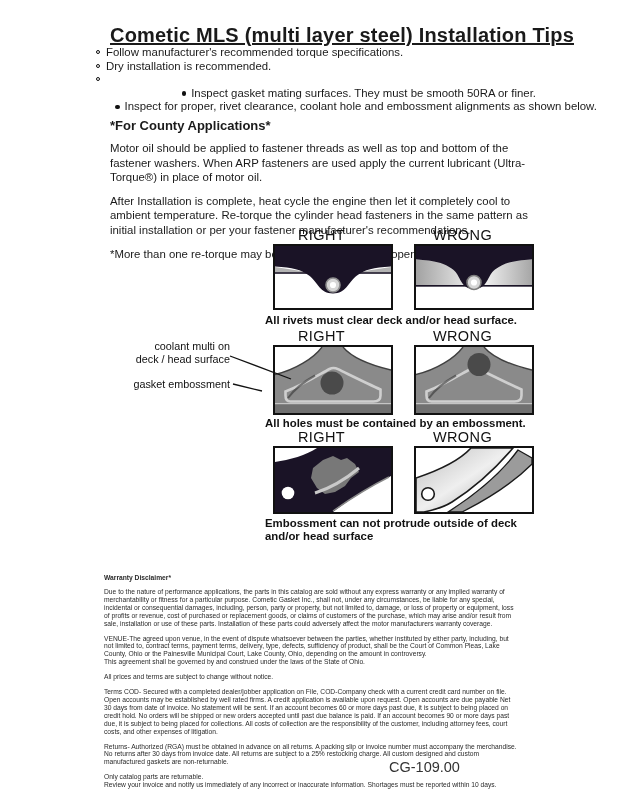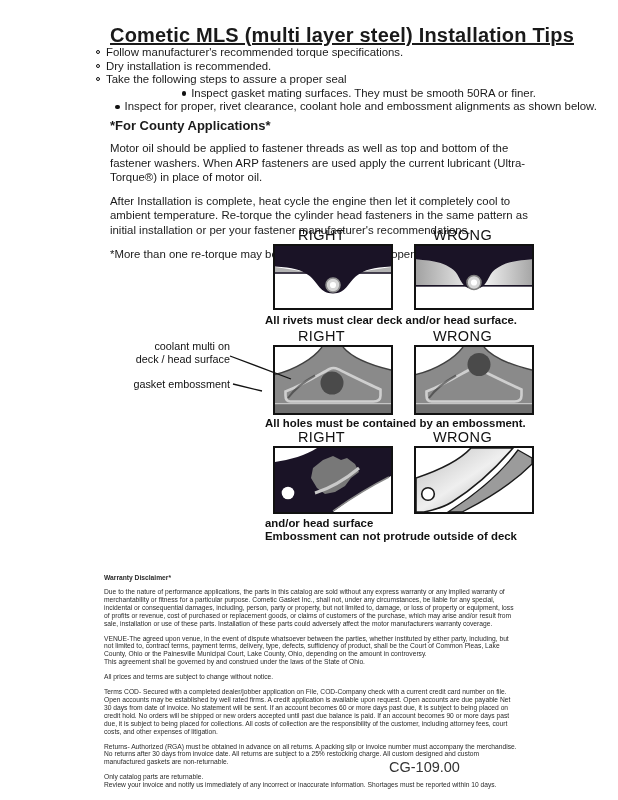--- a/index.html
+++ b/index.html
@@ -42,21 +42,21 @@
 </head>
 <body>
 
 <div class="doc">
 
   <h1 class="title">Cometic MLS (multi layer steel) Installation Tips</h1>
 
   <div class="tips">
     <div class="row lv1"><span class="b1"></span><span>Follow manufacturer's recommended torque specifications.</span></div>
     <div class="row lv1"><span class="b1"></span><span>Dry installation is recommended.</span></div>
-    <div class="row lv1"><span class="b1"></span><span>Take the following steps to assure a proper seal</span></div>
+    <div class="row lv1"><span class="b1"></span></div>
     <div class="row lv2"><span class="b2"></span><span>Inspect gasket mating surfaces.  They must be smooth 50RA or finer.</span></div>
     <div class="row lv2"><span class="b2"></span><span>Inspect for proper, rivet clearance, coolant hole and embossment alignments as shown below.</span></div>
   </div>
 
   <div class="diesel">
     <h2>*For County Applications*</h2>
     <p>Motor oil should be applied to fastener threads as well as top and bottom of the fastener washers. When ARP fasteners are used apply the current lubricant (Ultra-Torque®) in place of motor oil.</p>
     <p>After Installation is complete, heat cycle the engine then let it completely cool to ambient temperature. Re-torque the cylinder head fasteners in the same pattern as initial installation or per your fastener manufacturer's recommendations.</p>
     <p>*More than one re-torque may be required to achieve proper fastener stretch*</p>
   </div>
@@ -176,22 +176,22 @@
           </defs>
           <rect width="116" height="64" fill="#ffffff"></rect>
           <path d="M0 30 C24 22 44 12 55 0 H97 C80 20 58 40 36 54 C28 59 18 62 8 64 H0 Z" fill="url(#g3)" stroke="#1a1a1a" stroke-width="1.6"></path>
           <path d="M32 64 C60 46 86 24 102 2 L116 10 L116 16 C96 36 68 53 46 64 Z" fill="#9b9b9b" stroke="#1a1a1a" stroke-width="1.3"></path>
           <circle cx="12" cy="46" r="6.3" fill="#ffffff" stroke="#1a1a1a" stroke-width="1.6"></circle>
         </svg>
       </div>
     </div>
   </div>
   <div class="dia-caption" style="top:517px; width:310px">
+    <div>Embossment can not protrude outside of deck</div>
     <div>and/or head surface</div>
-    <div>Embossment can not protrude outside of deck</div>
   </div>
 
   <div class="legal">
     <h3>Warranty Disclaimer*</h3>
     <p>Due to the nature of performance applications, the parts in this catalog are sold without any express warranty or any implied warranty of merchantability or fitness for a particular purpose.  Cometic Gasket Inc., shall not, under any circumstances, be liable for any special, incidental or consequential damages, including, person, party or property, but not limited to, damage, or loss of property or equipment, loss of profits or revenue, cost of purchased or replacement goods, or claims of customers of the purchase, which may arise and/or result from sale, installation or use of these parts.  Installation of these parts could adversely affect the motor manufacturers warranty coverage.</p>
     <p>VENUE-The agreed upon venue, in the event of dispute whatsoever between the parties, whether instituted by either party, including, but not limited to, contract terms, payment terms, delivery, type, defects, sufficiency of product, shall be the Court of Common Pleas, Lake County, Ohio or the Painesville Municipal Court, Lake County, Ohio, depending on the amount in controversy.
 This agreement shall be governed by and construed under the laws of the State of Ohio.</p>
     <p>All prices and terms are subject to change without notice.</p>
     <p>Terms COD- Secured with a completed dealer/jobber application on File, COD-Company check with a current credit card number on file.  Open accounts may be established by well rated firms.  A credit application is available upon request.  Open accounts are due payable Net 30 days from date of invoice.  No statement will be sent.  If an account becomes 60 or more days past due, it is subject to being placed on credit hold.  No orders will be shipped or new orders accepted until past due balance is paid.  If an account becomes 90 or more days past due, it is subject to being placed for collections.  All costs of collection are the responsibility of the customer, including attorney fees, court costs, and other expenses of litigation.</p>
     <p>Returns- Authorized (RGA) must be obtained in advance on all returns.  A packing slip or invoice number must accompany the merchandise.  No returns after 30 days from invoice date.  All returns are subject to a 25% restocking charge.  All custom designed and custom manufactured gaskets are non-returnable.</p>

